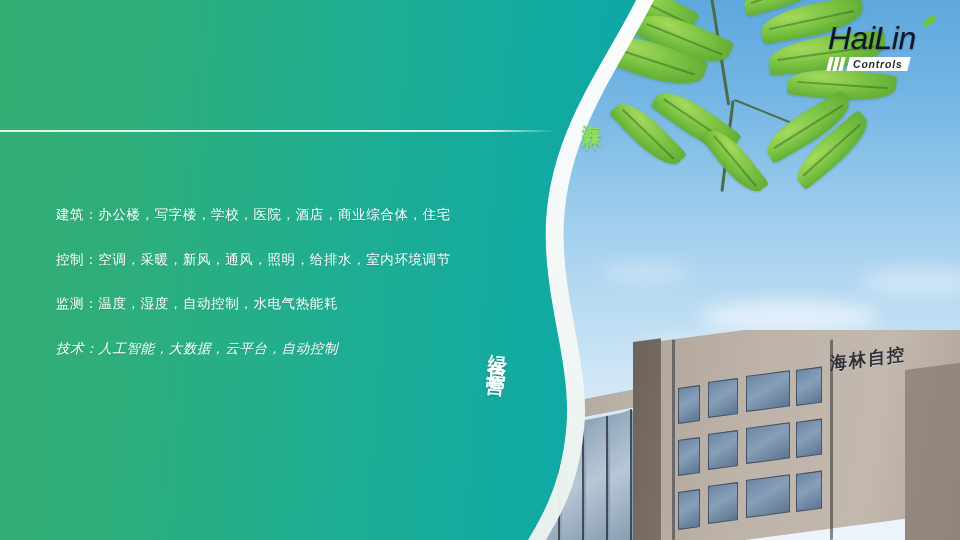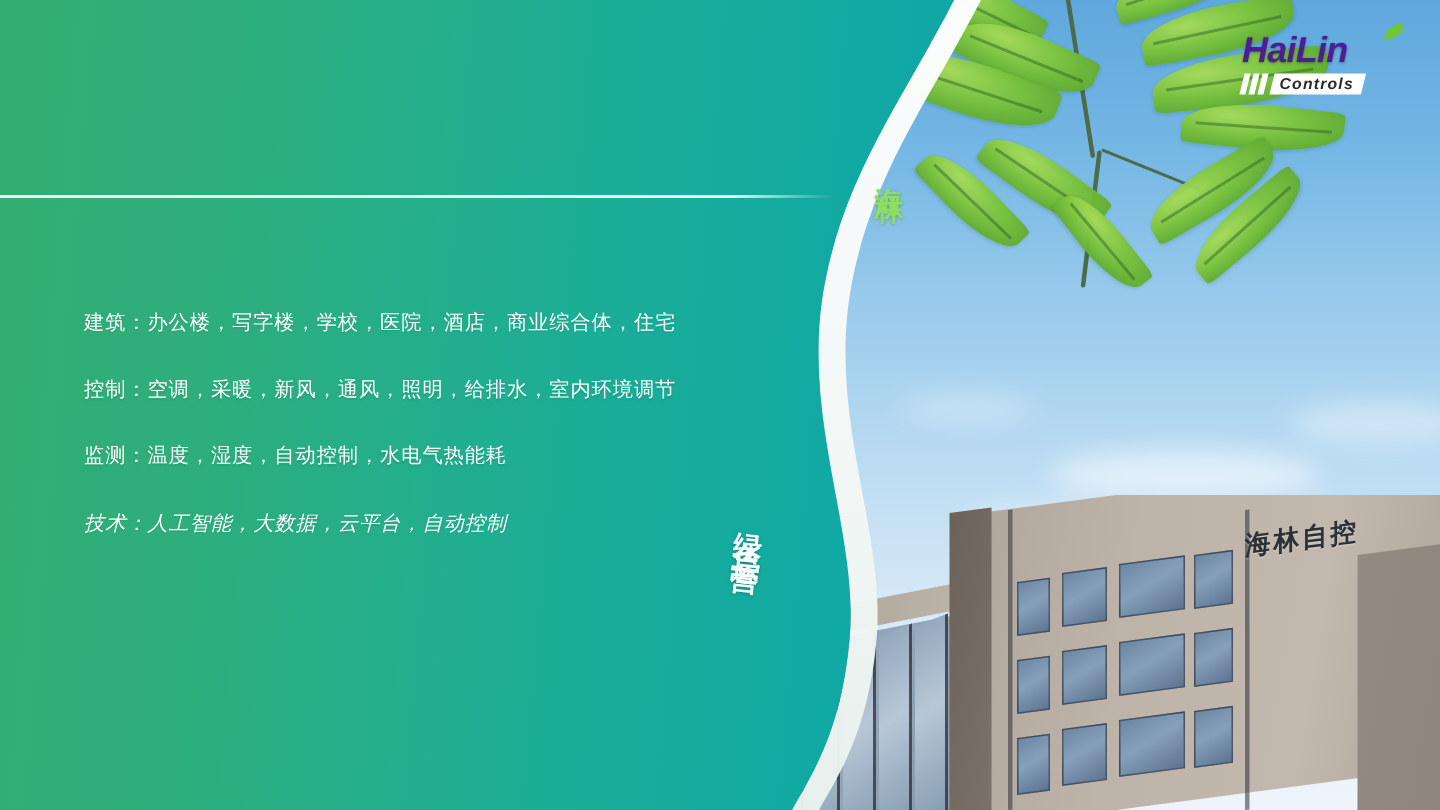--- a/index.html
+++ b/index.html
@@ -202,24 +202,24 @@
     letter-spacing:7px;
     transform:rotate(6deg);
     transform-origin:top center;
     text-shadow:0 1px 2px rgba(0,60,50,.25);
   }
 
   
   .logo { position:absolute; left:828px; top:22px; width:112px; height:42px; }
   .logo-word {
     position:relative;
-    font-size:24px;
-    font-weight:700;
+    font-size:32px;
+    font-weight:400;
     font-style:italic;
-    color:#4c1d95;
+    color:#0f172a;
     letter-spacing:-.5px;
     line-height:1;
     text-shadow:0 1px 2px rgba(0,0,0,.35);
   }
   .logo-leaf {
     position:absolute; right:4px; top:-5px;
     width:14px; height:8px;
     background:#6ec832;
     border-radius:90% 10% 70% 10%;
     transform:rotate(-16deg);

